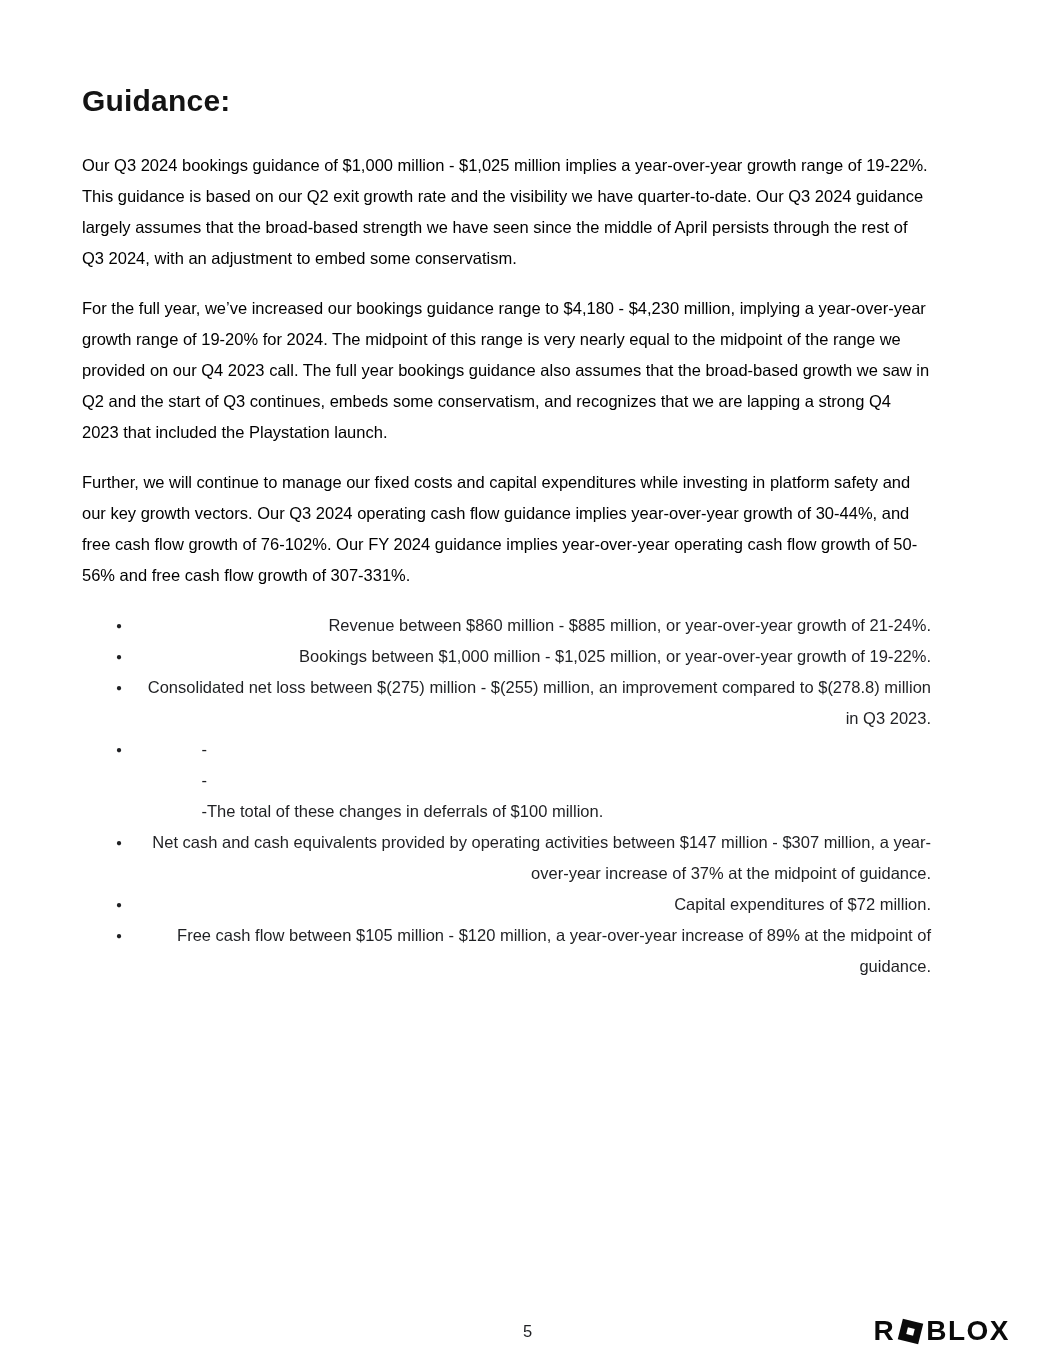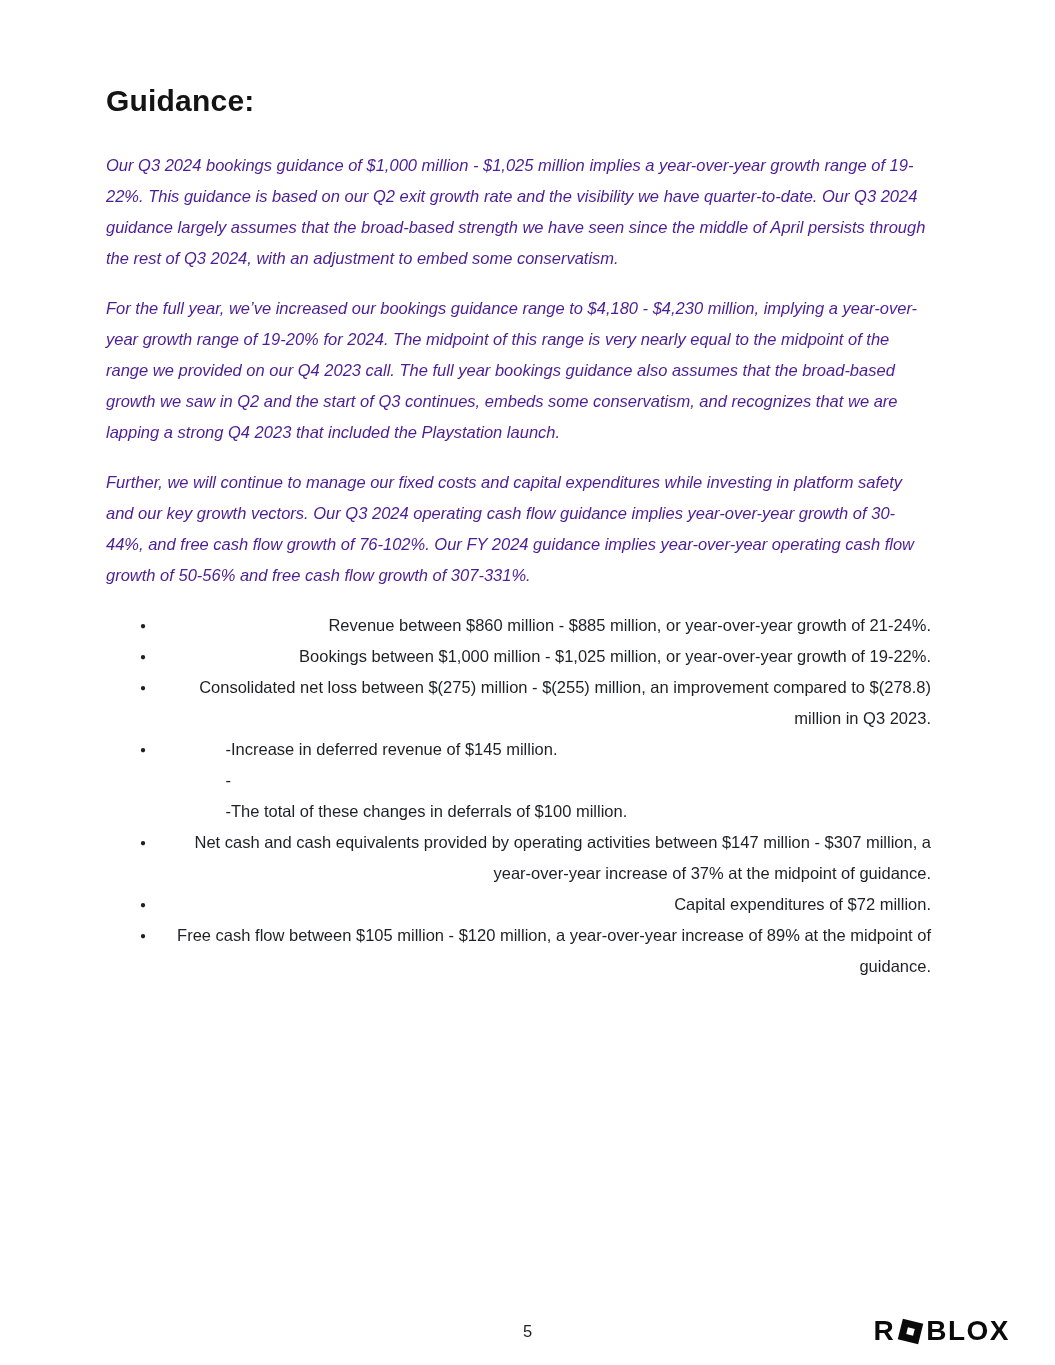--- a/index.html
+++ b/index.html
@@ -10,37 +10,36 @@
     position: relative;
     width: 1055px;
     height: 1365px;
     margin: 0 auto;
     background: #ffffff;
     color: #1f2023;
     overflow: hidden;
   }
 
   .content {
-    padding: 84px 124px 0 106px;
+    padding: 84px 124px 0 82px;
   }
 
   .heading {
     font-size: 30px;
     font-weight: 700;
     color: #141414;
     letter-spacing: 0.2px;
     margin: 0 0 32px 0;
   }
 
   .para {
     font-size: 16.5px;
     line-height: 31px;
-    color: #4c1d95;
+    color: #000000;
     margin: 0 0 19px 0;
-    font-style: italic;
   }
 
   .bullet-list, .sub-list {
     list-style: none;
     margin: 0;
     padding: 0;
   }
 
   .bullet-list { padding-left: 34px; }
 
@@ -156,21 +155,20 @@
           <span class="bullet-text">Consolidated net loss between $(275) million - $(255) million, an improvement compared to $(278.8) million in Q3 2023.</span>
         </div>
       </li>
 
       <li class="bullet">
         <span class="dot">●</span>
         <div class="bullet-body">
           <ul class="sub-list">
             <li class="sub-item">
               <span class="dash">-</span>
-              <span class="bullet-text">Increase in deferred revenue of $145 million.</span>
             </li>
             <li class="sub-item">
               <span class="dash">-</span>
             </li>
             <li class="sub-item">
               <span class="dash">-</span>
               <span class="bullet-text">The total of these changes in deferrals of $100 million.</span>
             </li>
           </ul>
         </div>

